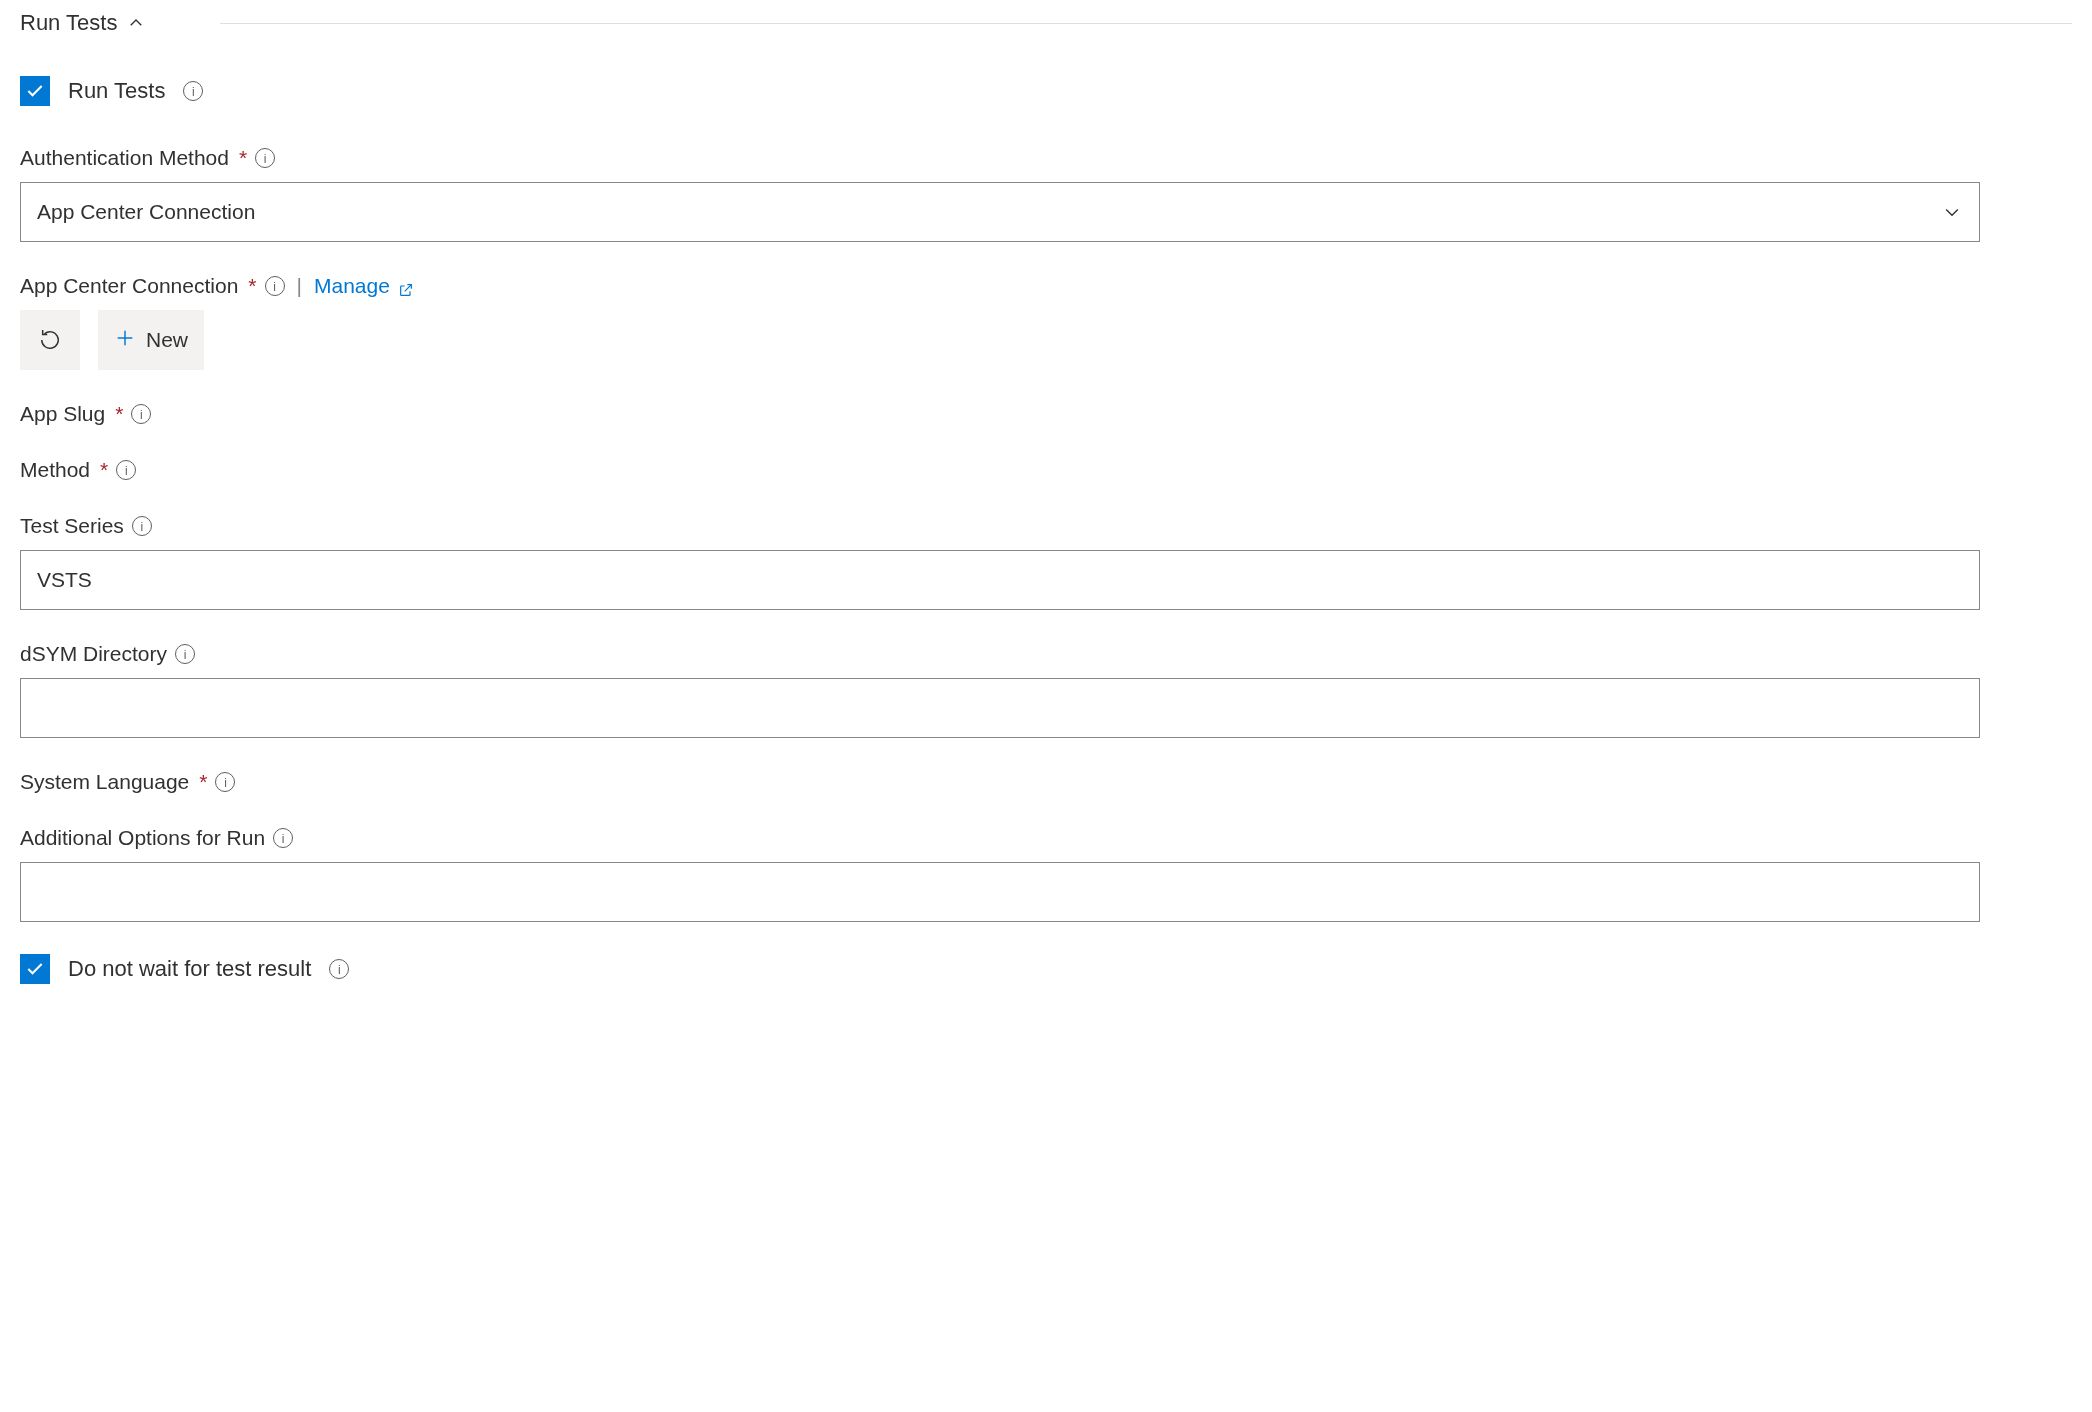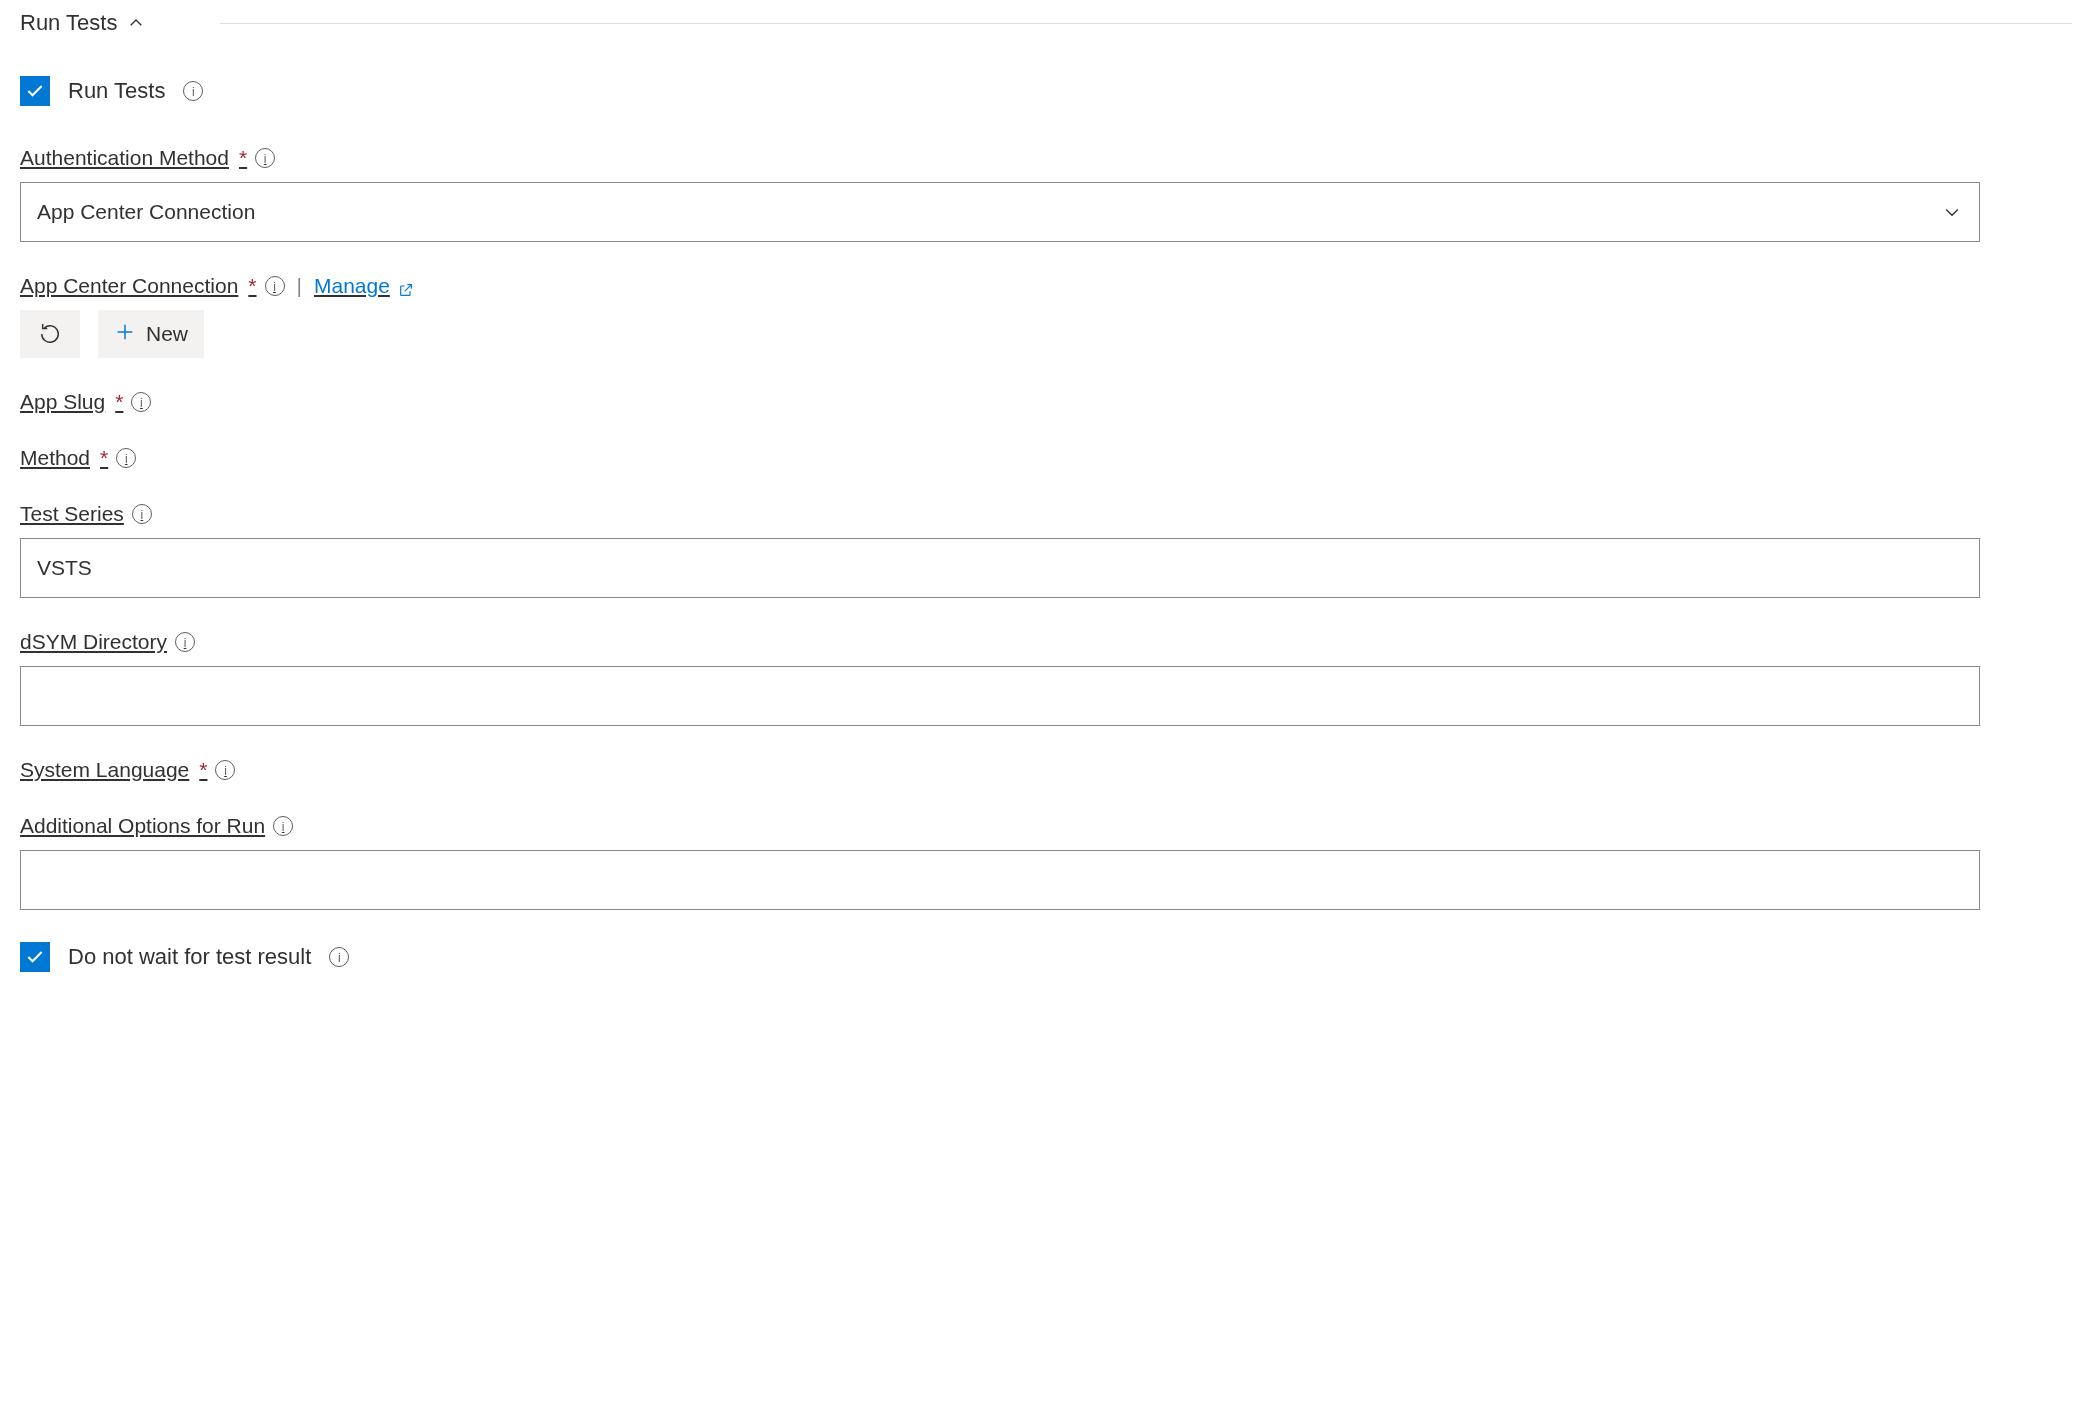--- a/index.html
+++ b/index.html
@@ -50,21 +50,20 @@
       margin-bottom: 32px;
       max-width: 1960px;
     }
     .field-label-row {
       display: flex;
       align-items: center;
       gap: 8px;
       margin-bottom: 12px;
       font-size: 21px;
       color: #323130;
-      text-decoration: underline;
     }
     .required {
       color: #a4262c;
       margin-left: 2px;
     }
     .info-icon {
       display: inline-flex;
       align-items: center;
       justify-content: center;
       width: 20px;
@@ -131,21 +130,21 @@
       top: 50%;
       transform: translateY(-50%);
       pointer-events: none;
     }
     .select-caret svg {
       width: 20px;
       height: 20px;
       display: block;
     }
     .icon-btn {
-      height: 48px;
+      height: 60px;
       min-width: 60px;
       border: none;
       background: #f3f2f1;
       display: flex;
       align-items: center;
       justify-content: center;
       padding: 0 16px;
       cursor: pointer;
       font-size: 21px;
       color: #323130;

